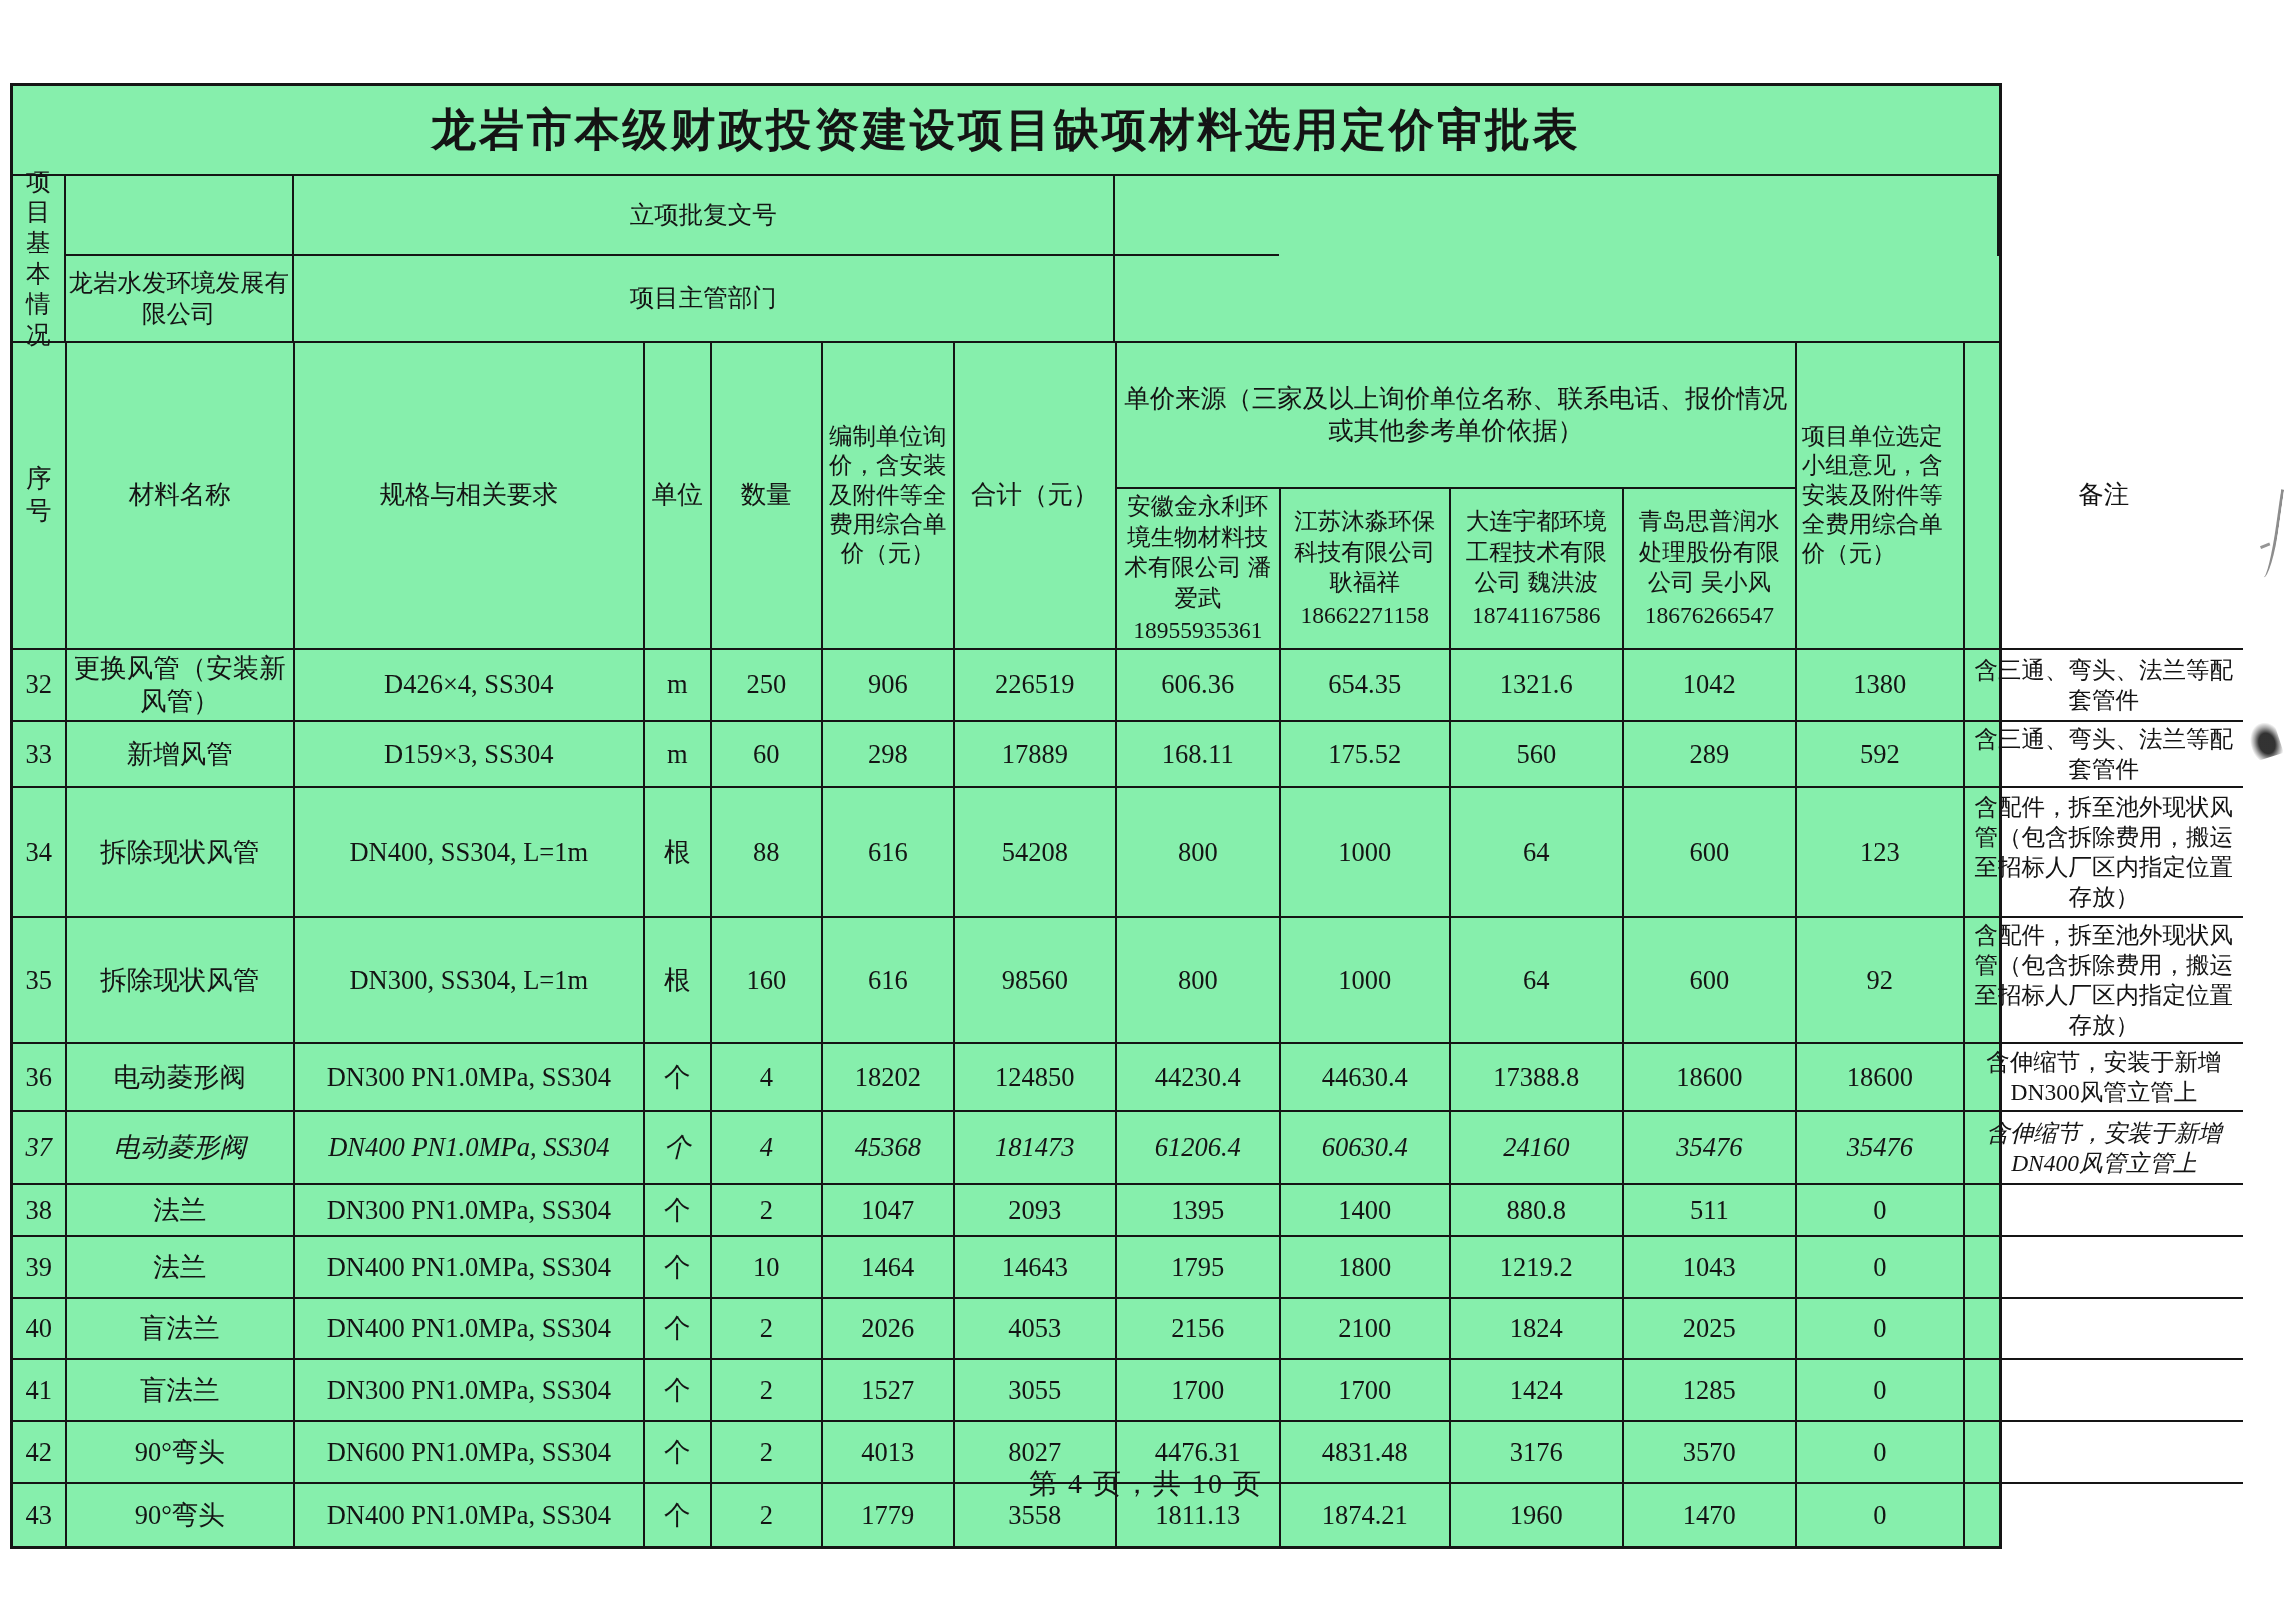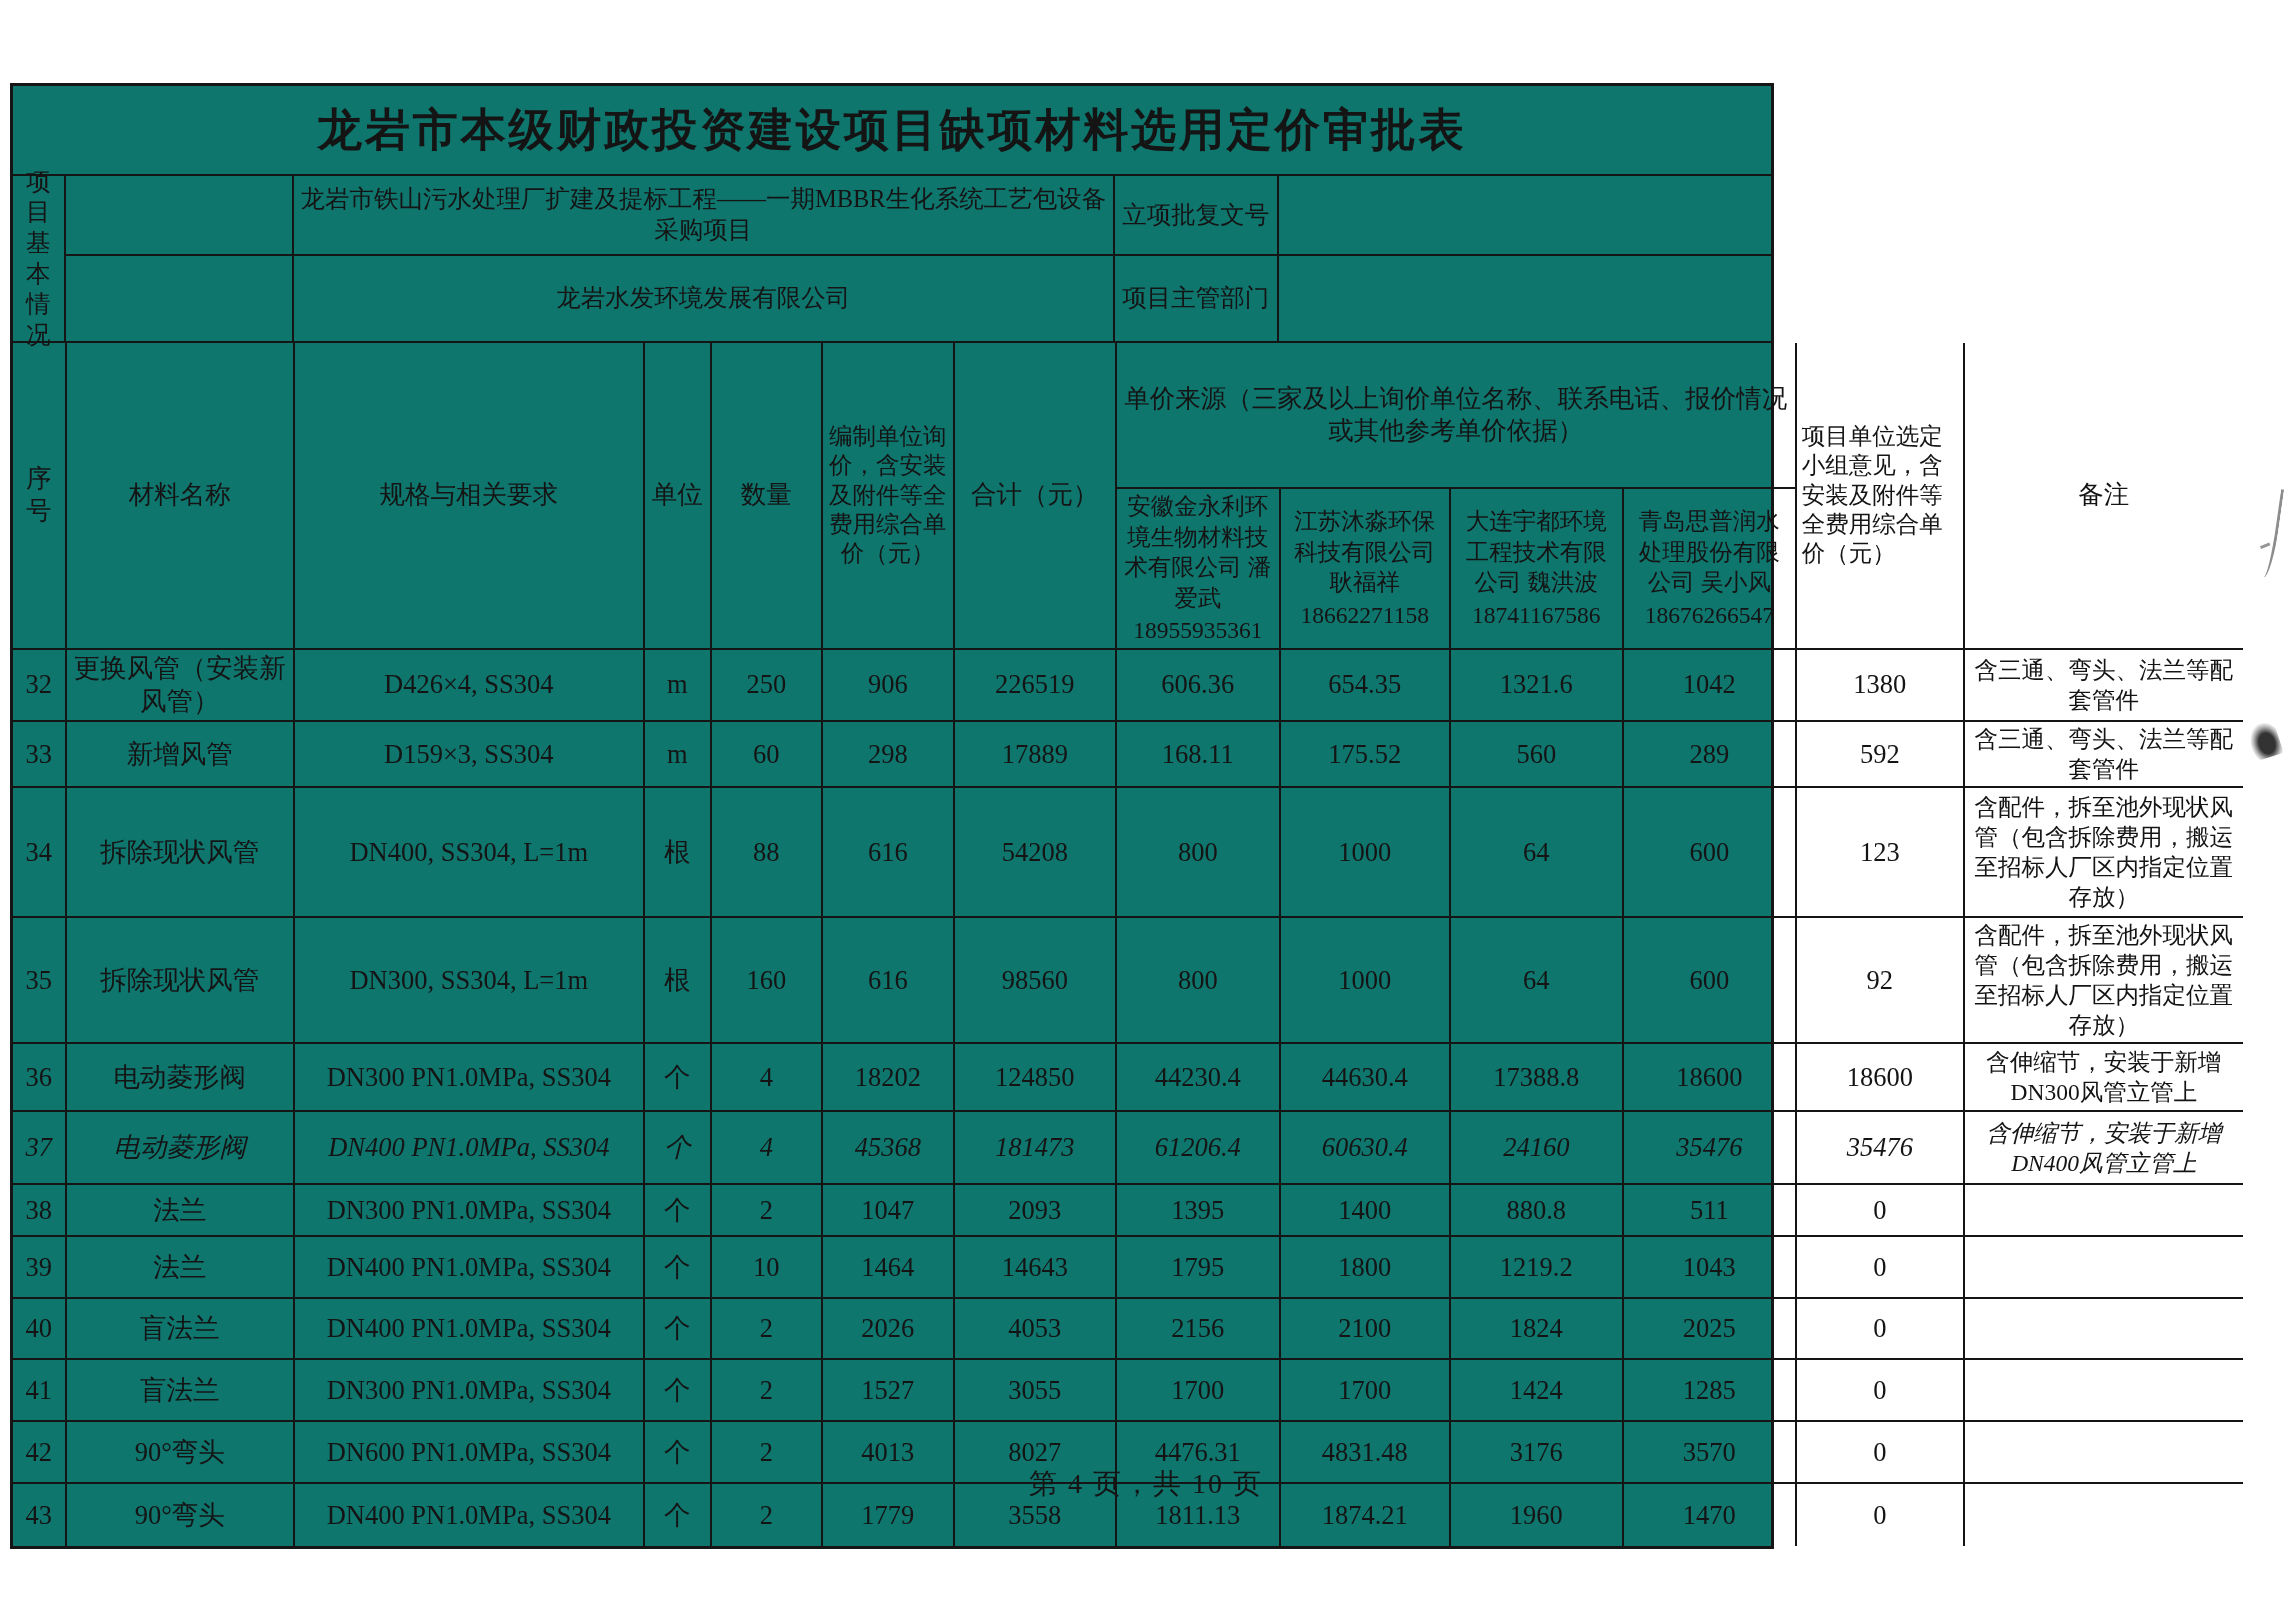--- a/index.html
+++ b/index.html
@@ -7,22 +7,22 @@
   body {
     width: 2292px; height: 1623px;
     font-family: "Liberation Serif", "DejaVu Serif", serif;
     color: #141414;
   }
   .page {
     position: relative; width: 2292px; height: 1623px;
     background: #ffffff; overflow: hidden;
   }
   .doc {
-    position: absolute; left: 9.8px; top: 83px; width: 1764px;
-    border: 3.9px solid #151515; background: #0f766e;
+    position: absolute; left: 9.8px; top: 83px; width: 1992px;
+    border: 3.9px solid #151515; background: #86efac;
   }
   .title {
     height: 90px; display: flex; align-items: center; justify-content: center;
     font-size: 45px; font-weight: bold; letter-spacing: 2.9px;
     border-bottom: 2.9px solid #151515;
   }
   
   .info {
     display: grid;
     grid-template-columns: 53px 228px 821px 164px 1fr;
@@ -90,21 +90,20 @@
     <div class="title">龙岩市本级财政投资建设项目缺项材料选用定价审批表</div>
 
     <div class="info">
       <div class="vert-label">项
 目
 基
 本
 情
 况</div>
       <div class="r1"></div>
-      <div class="r1">龙岩市铁山污水处理厂扩建及提标工程——一期MBBR生化系统工艺包设备采购项目</div>
       <div class="r1">立项批复文号</div>
       <div class="r1 last"></div>
       <div></div>
       <div>龙岩水发环境发展有限公司</div>
       <div>项目主管部门</div>
       <div class="last"></div>
     </div>
 
     <table>
       <colgroup>

